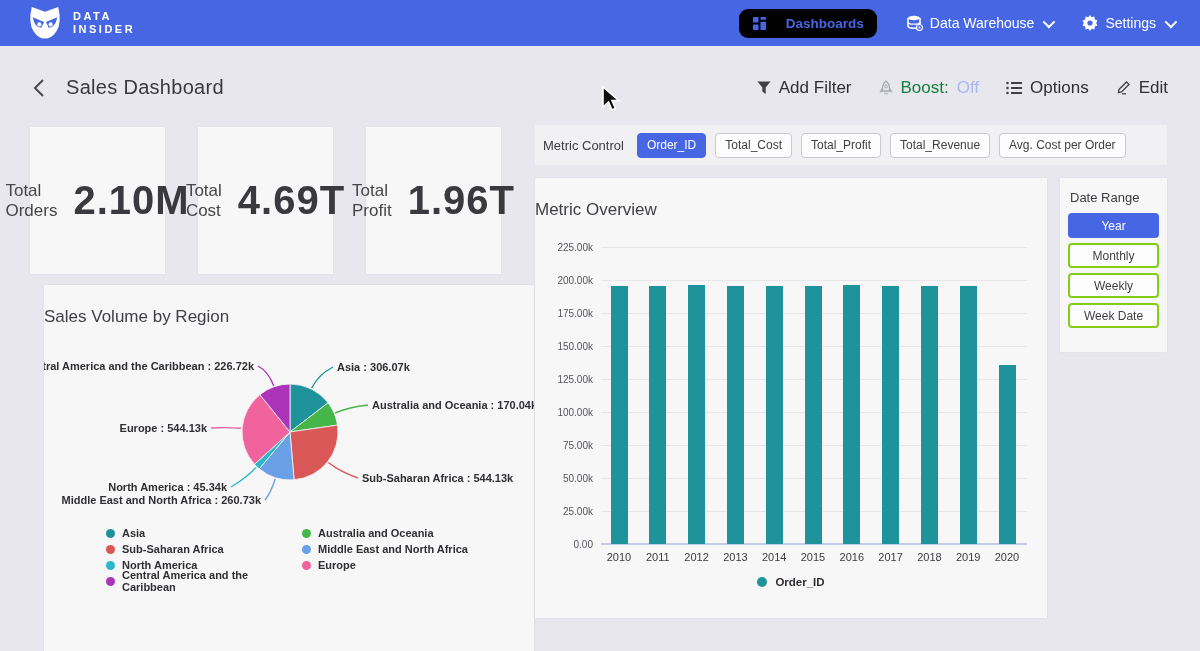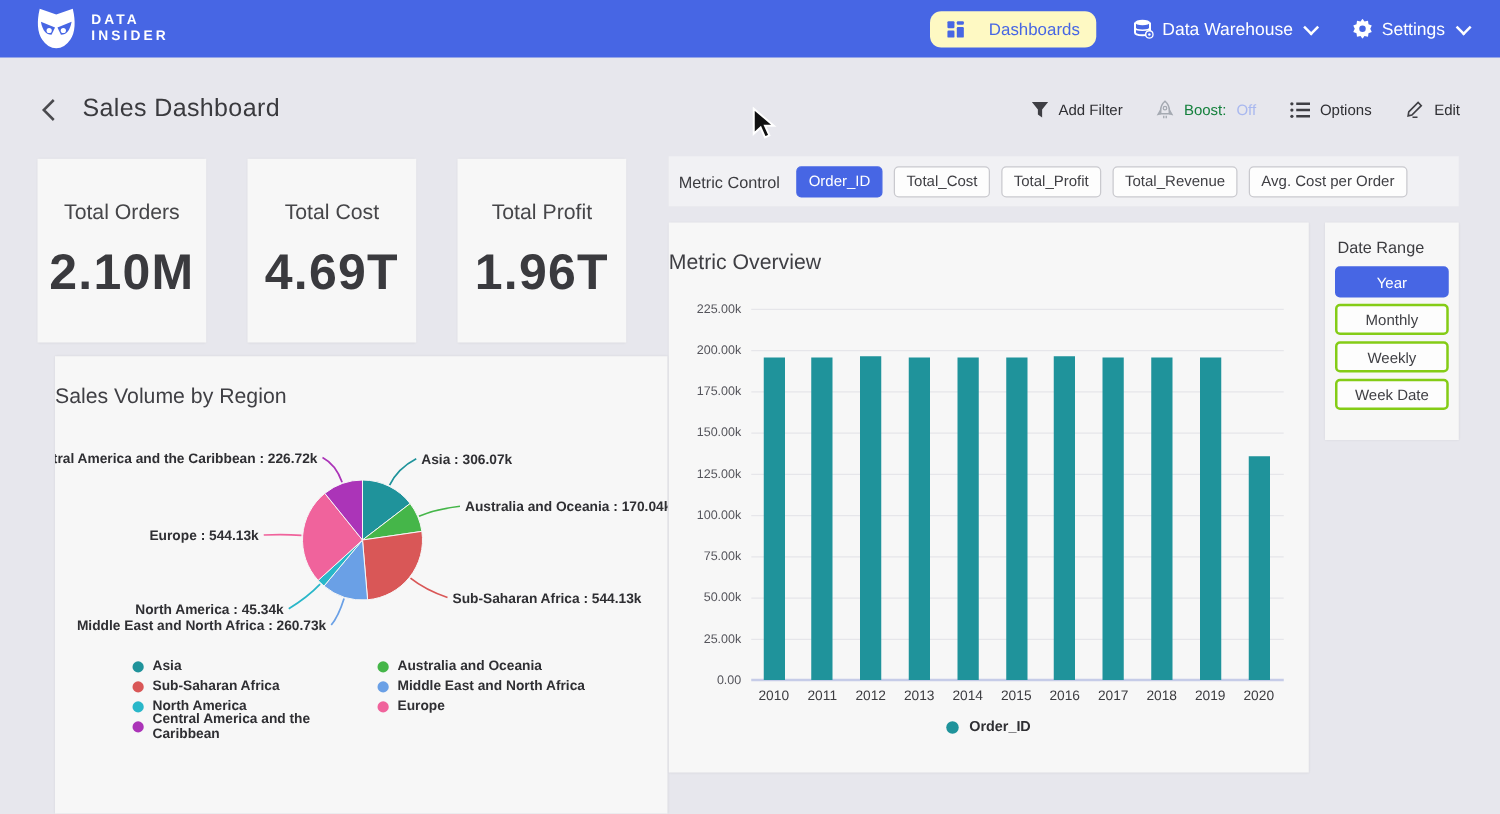--- a/index.html
+++ b/index.html
@@ -6,40 +6,40 @@
   html,body { width:1200px; height:651px; overflow:hidden; }
   body { font-family:"Liberation Sans", sans-serif; background:#e7e7ed; position:relative; }
 
   
   .navbar { position:absolute; left:0; top:0; width:1200px; height:46px; background:#4766e4;
             display:flex; align-items:center; justify-content:space-between; padding:0 26px; }
   .brand { display:flex; align-items:center; gap:9px; }
   .brand-text { display:flex; flex-direction:column; color:#fff; font-size:11px; font-weight:bold;
                 letter-spacing:2.5px; line-height:13px; }
   .nav-right { display:flex; align-items:center; gap:30px; }
-  .nav-pill { display:flex; align-items:center; gap:19px; background:#fef9c3; border:none; border-radius:9px;
-              padding:7px 13px; color:#4766e4; font-size:13.5px; font-weight:normal; cursor:pointer;
+  .nav-pill { display:flex; align-items:center; gap:19px; background:#000000; border:none; border-radius:9px;
+              padding:7px 13px; color:#4766e4; font-size:13.5px; font-weight:bold; cursor:pointer;
               font-family:"Liberation Sans", sans-serif; }
   .nav-item { display:flex; align-items:center; gap:7px; color:#fff; font-size:14px; cursor:pointer; }
   .chev { width:9px; height:9px; border-right:2px solid #fff; border-bottom:2px solid #fff;
           transform:rotate(45deg) translateY(-2px); margin-left:2px; }
 
   
   .header { position:absolute; left:0; top:55px; width:1200px; height:65px;
             display:flex; align-items:center; justify-content:space-between; padding:0 32px; }
   .header-left { display:flex; align-items:center; gap:20px; }
   .page-title { font-size:20px; font-weight:normal; color:#3a3a3e; letter-spacing:.3px; }
   .header-actions { display:flex; align-items:center; gap:27px; }
-  .h-act { display:flex; align-items:center; gap:8px; font-size:12px; color:#2f2f33; cursor:pointer; }
+  .h-act { display:flex; align-items:center; gap:8px; font-size:17px; color:#2f2f33; cursor:pointer; }
   .boost-label { color:#15803d; }
   .boost-state { color:#a9b8ef; }
 
   
   .card { position:absolute; background:#f7f7f7; box-shadow:0 0 2px rgba(0,0,0,.07); }
-  .kpi { width:135px; height:147px; top:127px; display:flex; flex-direction:column;
+  .kpi { width:135px; height:147px; top:127px; display:flex; 
          align-items:center; justify-content:center; gap:16px; }
   .kpi-label { font-size:17px; color:#464649; }
   .kpi-value { font-size:40px; font-weight:bold; color:#3a3a3e; letter-spacing:1px; }
 
   .card-title { font-size:17px; color:#3f3f44; padding-top:22px; }
 
   
   .metric-strip { position:absolute; left:535px; top:125px; width:632px; height:40px; background:#f1f1f4;
                   display:flex; align-items:center; gap:9px; padding:0 8px; }
   .metric-strip-label { font-size:13px; color:#3c3c40; margin-right:4px; }

